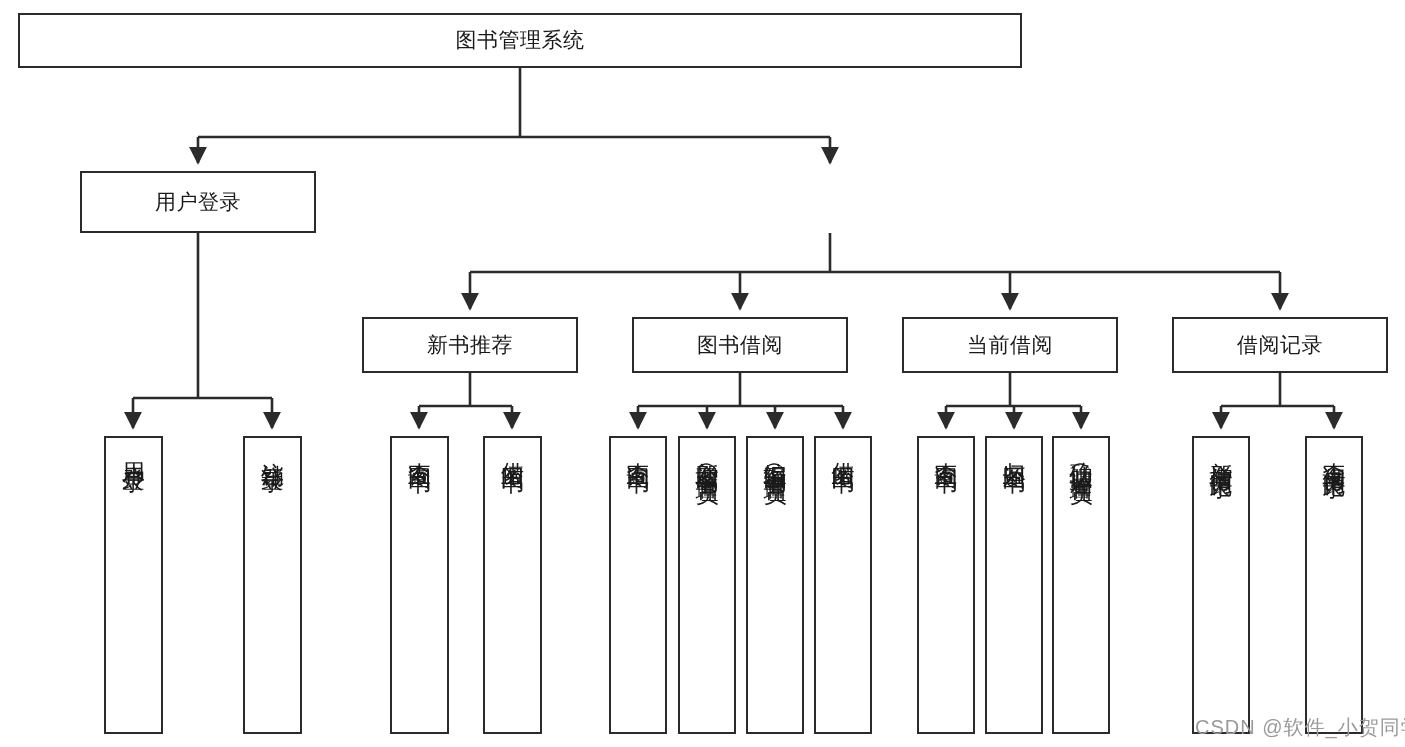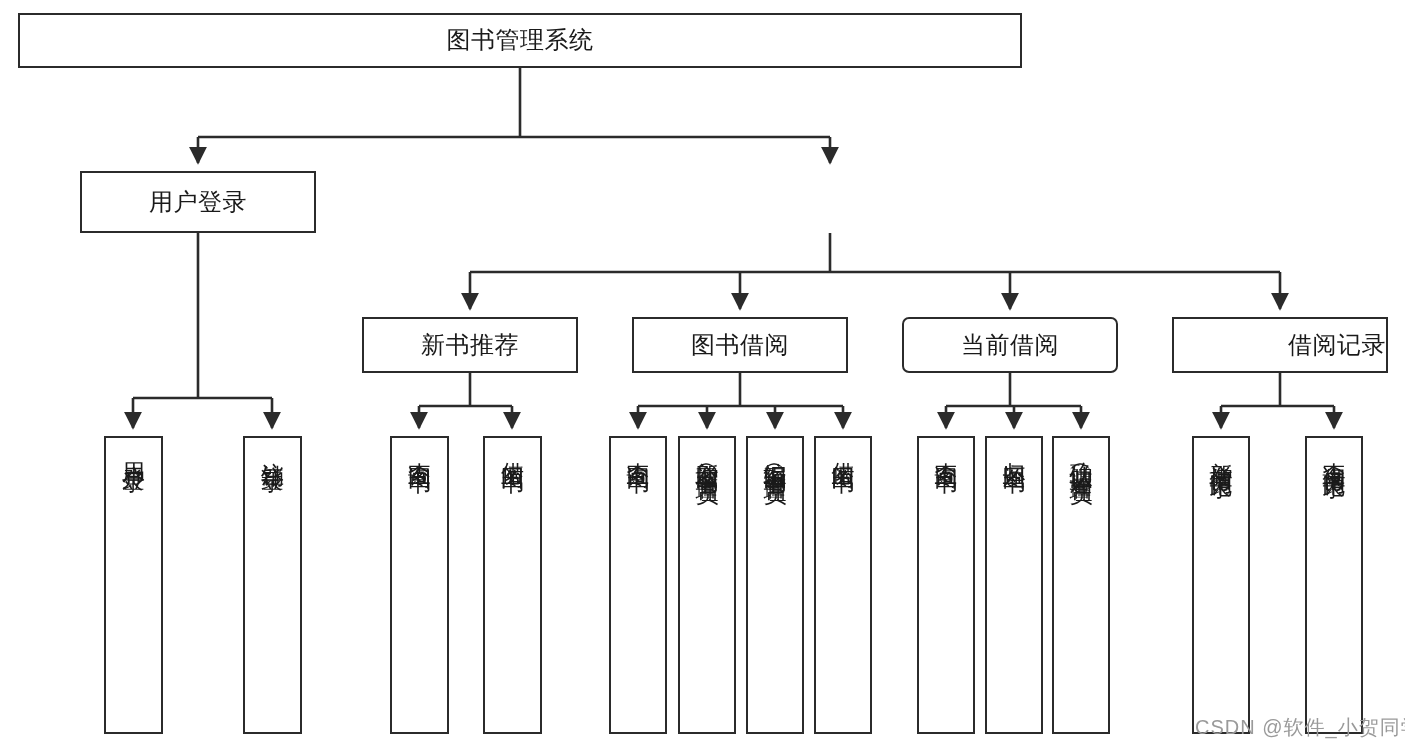--- a/index.html
+++ b/index.html
@@ -35,21 +35,21 @@
     justify-content: center;
     color: #1a1a1a;
   }
   .node-label {
     display: block;
     text-align: center;
     line-height: 1.18;
     white-space: nowrap;
   }
   .horiz .node-label {
-    font-size: 24px;
+    font-size: 21px;
     letter-spacing: 0.5px;
   }
   .vert {
     align-items: flex-start;
     padding-top: 6px;
   }
   .vert .node-label {
     writing-mode: vertical-rl;
     text-orientation: upright;
     font-size: 23px;
@@ -128,24 +128,24 @@
   <div class="node horiz" style="left: 80px; top: 171px; width: 236px; height: 62px;">
     <span class="node-label">用户登录</span>
   </div>
 
   <div class="node horiz" style="left: 362px; top: 317px; width: 216px; height: 56px;">
     <span class="node-label">新书推荐</span>
   </div>
   <div class="node horiz" style="left: 632px; top: 317px; width: 216px; height: 56px;">
     <span class="node-label">图书借阅</span>
   </div>
-  <div class="node horiz" style="left: 902px; top: 317px; width: 216px; height: 56px; border-radius: 7px;">
+  <div class="node horiz" style="left: 902px; top: 317px; width: 216px; height: 56px;">
     <span class="node-label">当前借阅</span>
   </div>
-  <div class="node horiz" style="left: 1172px; top: 317px; width: 216px; height: 56px; justify-content: flex-end;">
+  <div class="node horiz" style="left: 1172px; top: 317px; width: 216px; height: 56px;">
     <span class="node-label">借阅记录</span>
   </div>
 
   <div class="node vert" style="left: 104px; top: 436px; width: 59px; height: 298px;">
     <span class="node-label">用户登录</span>
   </div>
   <div class="node vert" style="left: 243px; top: 436px; width: 59px; height: 298px;">
     <span class="node-label">注销登录</span>
   </div>
   <div class="node vert" style="left: 390px; top: 436px; width: 59px; height: 298px;">

